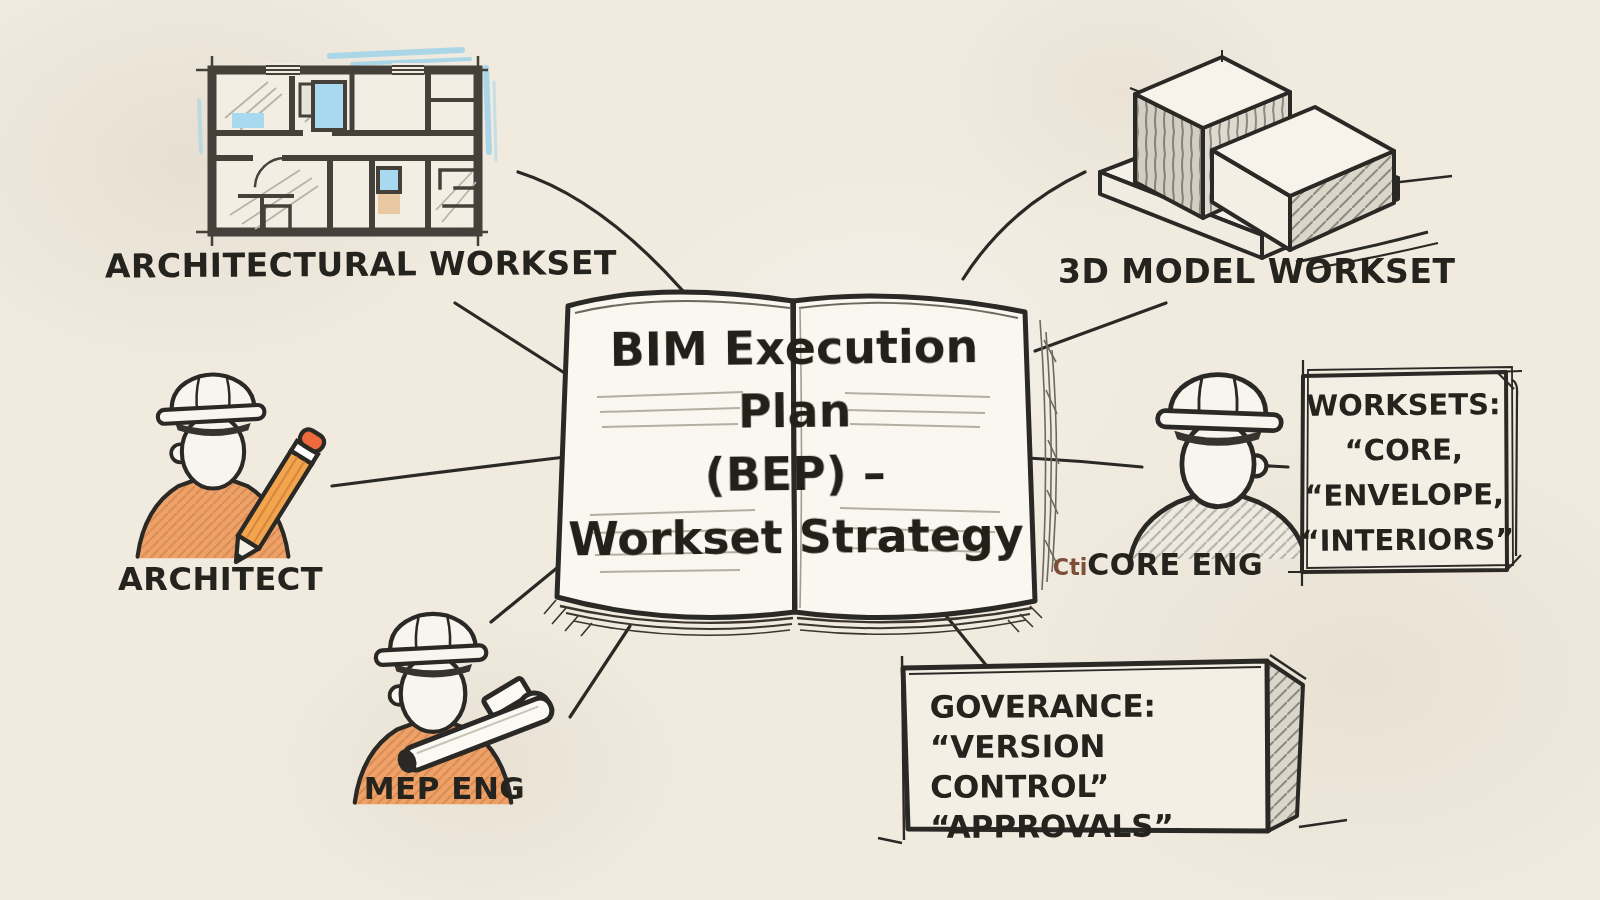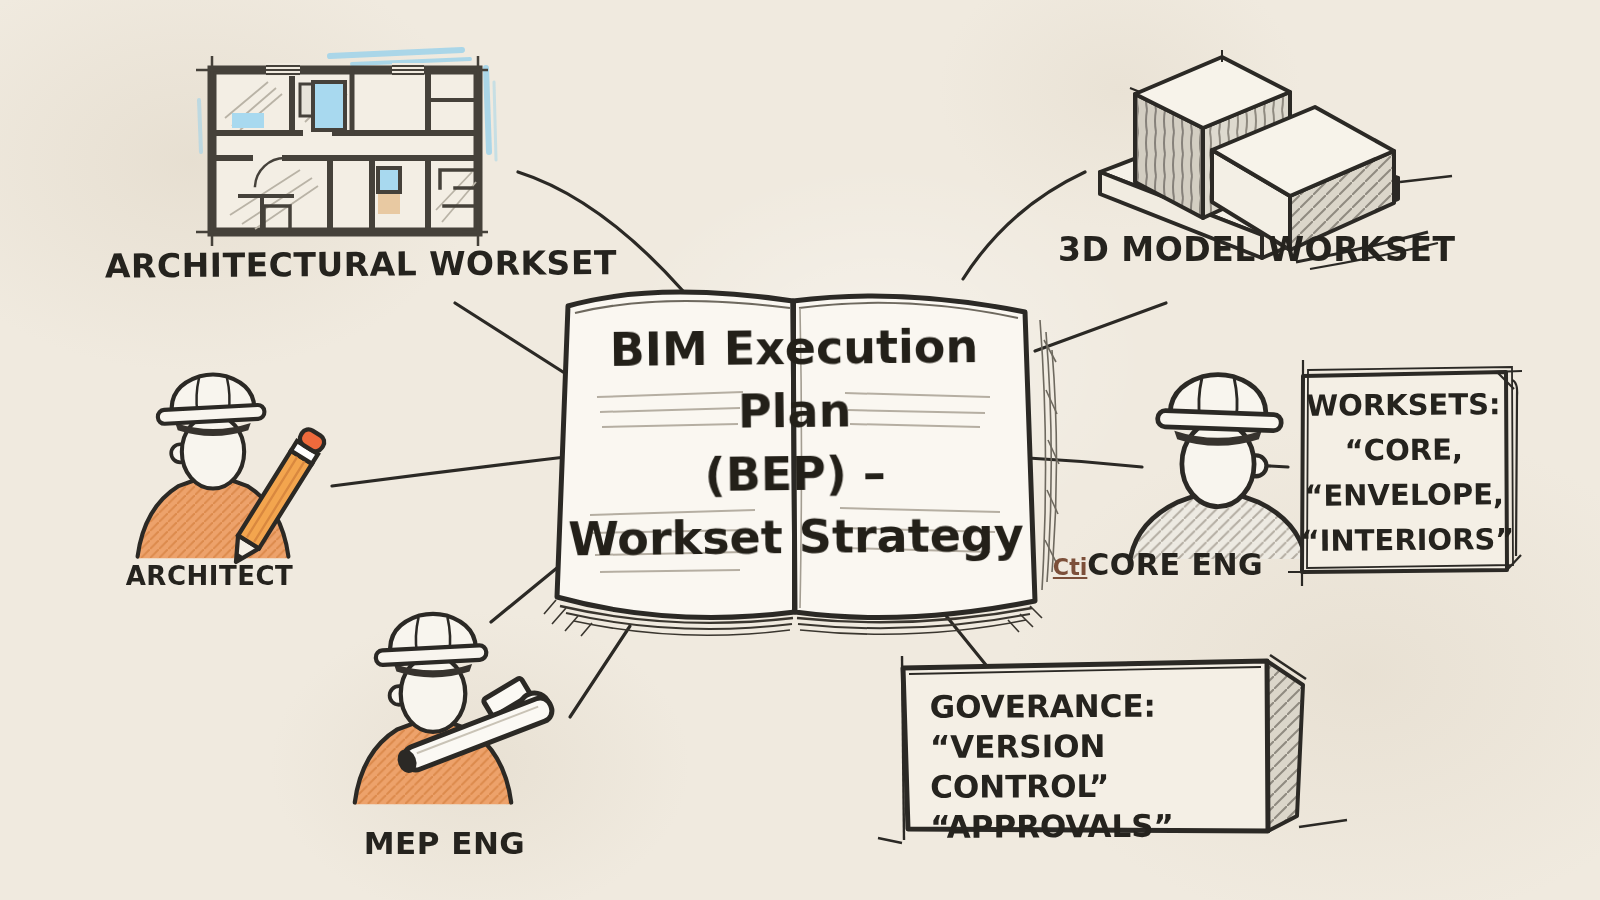--- a/index.html
+++ b/index.html
@@ -16,25 +16,25 @@
       radial-gradient(380px 280px at 55% 40%, rgba(255,255,255,.35), transparent 70%),
       radial-gradient(300px 220px at 30% 85%, rgba(211,200,180,.28), transparent 70%),
       radial-gradient(260px 200px at 70% 10%, rgba(211,200,180,.22), transparent 70%);
   }
   svg.scene{position:absolute;left:0;top:0;}
   .lbl{
     position:absolute;color:#25231e;font-weight:700;text-align:center;
     letter-spacing:.5px;line-height:1.12;white-space:nowrap;
   }
   .lbl-arch       {left:105px; top:247px; width:450px; font-size:33px; transform:rotate(-.4deg);}
-  .lbl-3d         {left:1058px;top:232px; width:392px; font-size:33px;}
-  .lbl-architect  {left:107px; top:562px; width:205px; font-size:26px;}
-  .lbl-mep        {left:352px; top:826px; width:185px; font-size:31px;}
+  .lbl-3d         {left:1058px;top:254px; width:392px; font-size:33px;}
+  .lbl-architect  {left:118px; top:562px; width:205px; font-size:32px;}
+  .lbl-mep        {left:352px; top:771px; width:185px; font-size:31px;}
   .lbl-structural {left:1036px;top:548px; width:244px; font-size:30px;}
-  .lbl-structural .pfx{font-size:.74em;color:#7c4f39;letter-spacing:0;text-decoration:underline;}
+  .lbl-structural .pfx{font-size:.74em;color:#7c4f39;letter-spacing:0;}
   .book-title{
     position:absolute;left:563px;top:317px;width:464px;
     font-size:46px;font-weight:700;color:#232019;text-align:center;
     line-height:63px;transform:rotate(-.6deg);letter-spacing:0;
   }
   .worksets-text{
     position:absolute;left:1300px;top:383px;width:208px;
     font-size:29px;font-weight:700;color:#25231e;text-align:center;line-height:45px;
     transform:rotate(-.5deg);
   }

